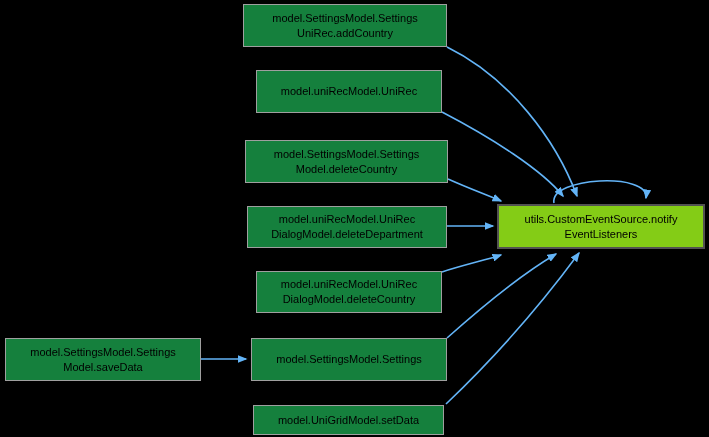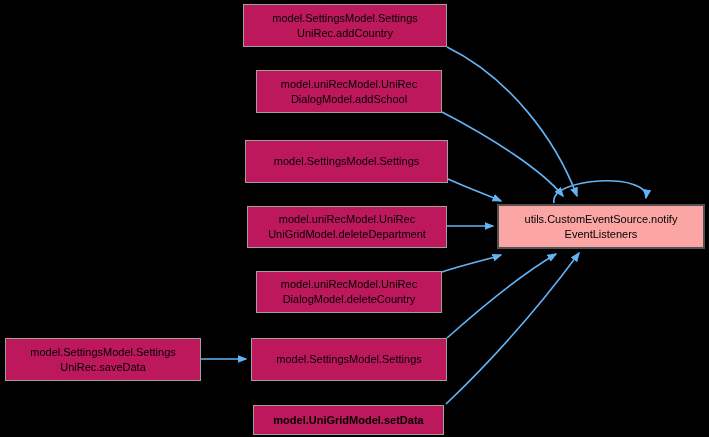--- a/index.html
+++ b/index.html
@@ -7,31 +7,31 @@
     position:relative;
     width:709px;height:437px;
     background:#000;
     overflow:hidden;
     font-family:"Liberation Sans", sans-serif;
   }
   #edges{position:absolute;left:0;top:0;width:709px;height:437px;}
   .node{
     position:absolute;
     box-sizing:border-box;
-    background:#be185d;
+    background:#15803d;
     border:1.5px solid #9f9f9f;
     color:#000;
     display:flex;flex-direction:column;justify-content:center;align-items:center;
     text-align:center;
     font-size:11px;line-height:15px;
     white-space:nowrap;
     cursor:pointer;
   }
   .node.highlight{
-    background:#fca5a5;
+    background:#84cc16;
     border:2px solid #525252;
     cursor:default;
   }
   .nl{pointer-events:none;}
 </style>
 </head>
 <body>
 
 <div id="stage">
 
@@ -49,52 +49,52 @@
       <path d="M447,226 L493,226" marker-end="url(#arrow)"></path>
       <path d="M442,272 C463,265 486,260 501,255" marker-end="url(#arrow)"></path>
       <path d="M447,338 C494,296 527,271 556,254" marker-end="url(#arrow)"></path>
       <path d="M446,404 C510,343 551,291 579,253" marker-end="url(#arrow)"></path>
       <path d="M554,203 C549,177 650,172 646,198" marker-end="url(#arrow)"></path>
     </g>
   </svg>
 
   <div class="node" style="left:5px;top:338px;width:196px;height:43px;">
     <div class="nl">model.SettingsModel.Settings</div>
-    <div class="nl">UniRec.saveData</div>
+    <div class="nl">Model.saveData</div>
   </div>
 
   <div class="node" style="left:243px;top:4px;width:204px;height:43px;">
     <div class="nl">model.SettingsModel.Settings</div>
     <div class="nl">UniRec.addCountry</div>
   </div>
 
   <div class="node" style="left:256px;top:70px;width:186px;height:43px;">
     <div class="nl">model.uniRecModel.UniRec</div>
-    <div class="nl">DialogModel.addSchool</div>
   </div>
 
   <div class="node" style="left:245px;top:140px;width:203px;height:43px;">
     <div class="nl">model.SettingsModel.Settings</div>
+    <div class="nl">Model.deleteCountry</div>
   </div>
 
   <div class="node" style="left:247px;top:206px;width:200px;height:42px;">
     <div class="nl">model.uniRecModel.UniRec</div>
-    <div class="nl">UniGridModel.deleteDepartment</div>
+    <div class="nl">DialogModel.deleteDepartment</div>
   </div>
 
   <div class="node" style="left:256px;top:271px;width:186px;height:42px;">
     <div class="nl">model.uniRecModel.UniRec</div>
     <div class="nl">DialogModel.deleteCountry</div>
   </div>
 
   <div class="node" style="left:251px;top:338px;width:196px;height:43px;">
     <div class="nl">model.SettingsModel.Settings</div>
   </div>
 
-  <div class="node" style="left:253px;top:405px;width:191px;height:30px;font-weight:bold;">
+  <div class="node" style="left:253px;top:405px;width:191px;height:30px;">
     <div class="nl">model.UniGridModel.setData</div>
   </div>
 
   <div class="node highlight" style="left:497px;top:204px;width:208px;height:45px;">
     <div class="nl">utils.CustomEventSource.notify</div>
     <div class="nl">EventListeners</div>
   </div>
 
 </div>
 

